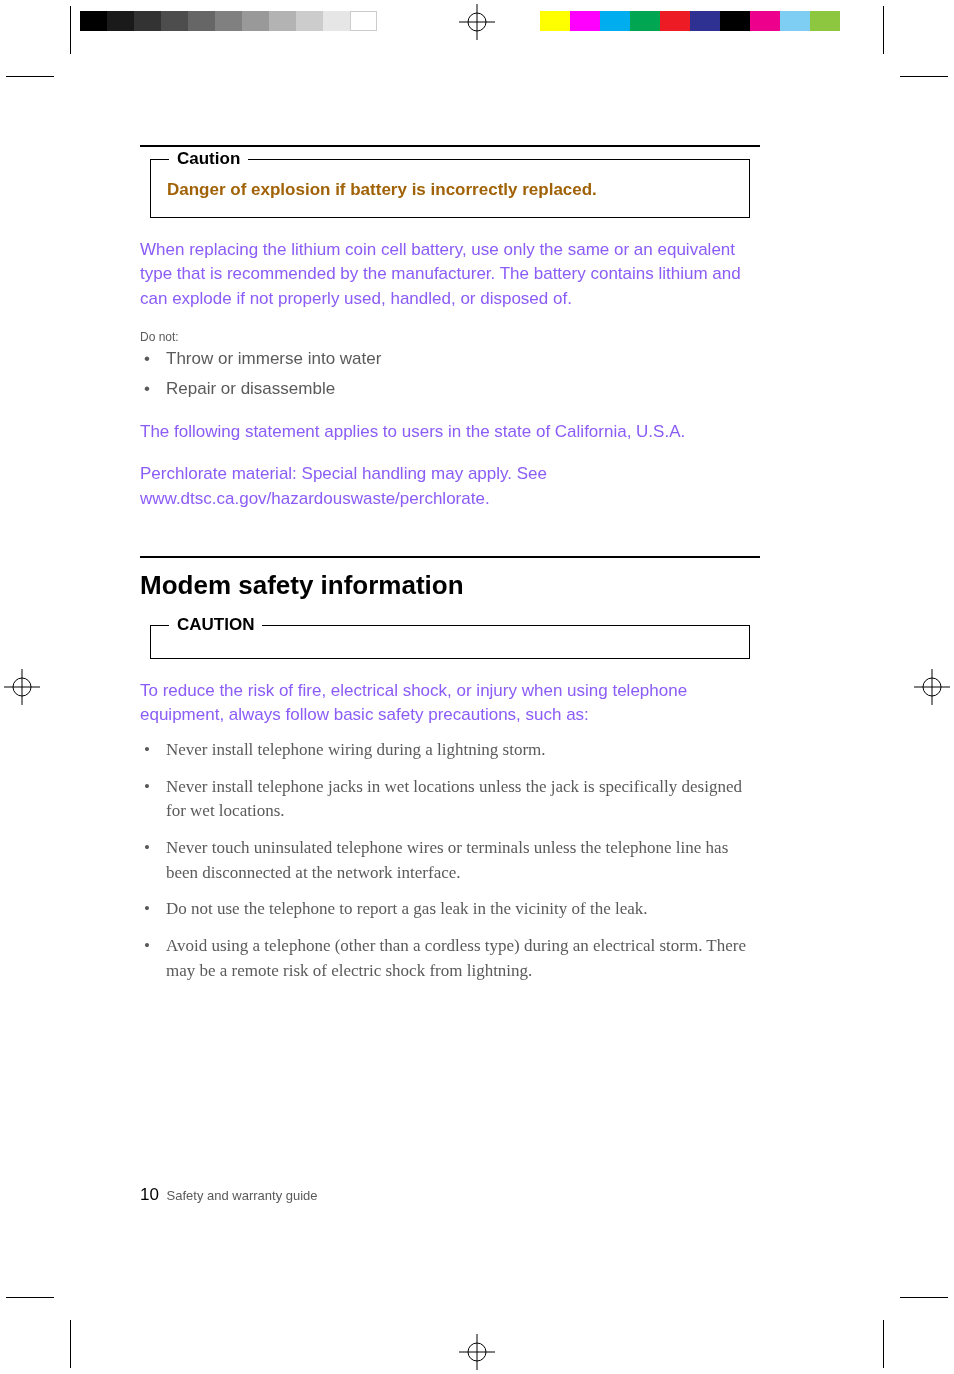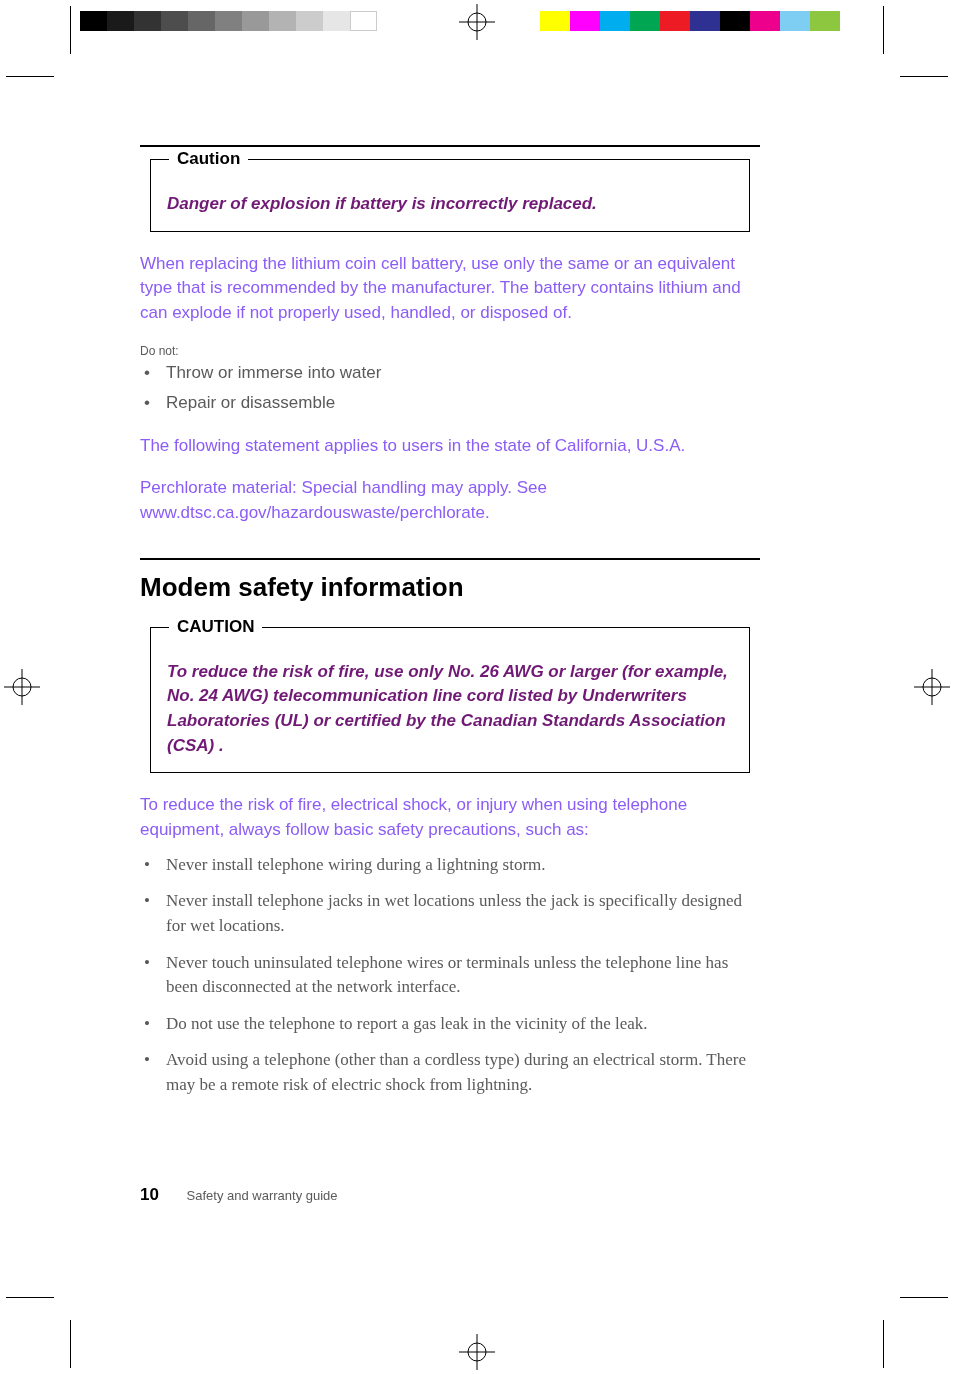--- a/index.html
+++ b/index.html
@@ -33,39 +33,38 @@
   }
   h2.section-title {
     font-size: 26px;
     font-weight: bold;
     color: #000;
     margin-bottom: 24px;
   }
   .caution-box {
     border: 1px solid #000;
     position: relative;
-    padding: 32px 16px 14px 16px;
+    padding: 18px 16px 14px 16px;
     margin: 0 10px 20px 10px;
   }
   .caution-label {
     position: absolute;
     top: -11px;
     left: 18px;
     background: #fff;
     padding: 0 8px;
     font-weight: bold;
     color: #000;
     font-size: 17px;
   }
   .caution-text {
     font-weight: bold;
-    color: #701a75;
+    color: #a16207;
     font-size: 17px;
     line-height: 1.45;
-    font-style: italic;
   }
   p.body {
     font-size: 17px;
     line-height: 1.45;
     margin-bottom: 18px;
     color: #8b5cf6;
   }
   p.italic-lead {
     font-size: 12px;
     color: #5a5a5a;
@@ -85,33 +84,33 @@
   }
   ul.bullets li::before {
     content: "•";
     position: absolute;
     left: 4px;
     top: 0;
     color: #5a5a5a;
     font-size: 17px;
   }
   ul.bullets.spaced li { margin-bottom: 12px; font-family: Liberation Serif, serif; }
-  .section2 { margin-top: 32px; }
+  .section2 { margin-top: 44px; }
   .footer {
     position: absolute;
     left: 0;
     bottom: -14px;
     font-size: 13px;
     color: #5a5a5a;
   }
   .footer .pnum {
     font-size: 17px;
     color: #000;
-    font-weight: bold;
-    margin-right: 24px;
+    font-weight: normal;
+    margin-right: 4px;
   }
 </style>
 </head>
 <body>
 
 <div class="colorbar" style="left:80px;">
   <div style="width:27px;background:#000"></div>
   <div style="width:27px;background:#1a1a1a"></div>
   <div style="width:27px;background:#333"></div>
   <div style="width:27px;background:#4d4d4d"></div>
@@ -196,21 +195,20 @@
 
   <p class="body">The following statement applies to users in the state of California, U.S.A.</p>
   <p class="body">Perchlorate material: Special handling may apply. See www.dtsc.ca.gov/hazardouswaste/perchlorate.</p>
 
   <div class="section2">
     <hr class="section-rule">
     <h2 class="section-title">Modem safety information</h2>
 
     <div class="caution-box">
       <span class="caution-label">CAUTION</span>
-      <div class="caution-text">To reduce the risk of fire, use only No. 26 AWG or larger (for example, No. 24 AWG) telecommunication line cord listed by Underwriters Laboratories (UL) or certified by the Canadian Standards Association (CSA) .</div>
     </div>
 
     <p class="body" style="margin-bottom:10px;">To reduce the risk of fire, electrical shock, or injury when using telephone equipment, always follow basic safety precautions, such as:</p>
 
     <ul class="bullets spaced">
       <li>Never install telephone wiring during a lightning storm.</li>
       <li>Never install telephone jacks in wet locations unless the jack is specifically designed for wet locations.</li>
       <li>Never touch uninsulated telephone wires or terminals unless the telephone line has been disconnected at the network interface.</li>
       <li>Do not use the telephone to report a gas leak in the vicinity of the leak.</li>
       <li>Avoid using a telephone (other than a cordless type) during an electrical storm. There may be a remote risk of electric shock from lightning.</li>

